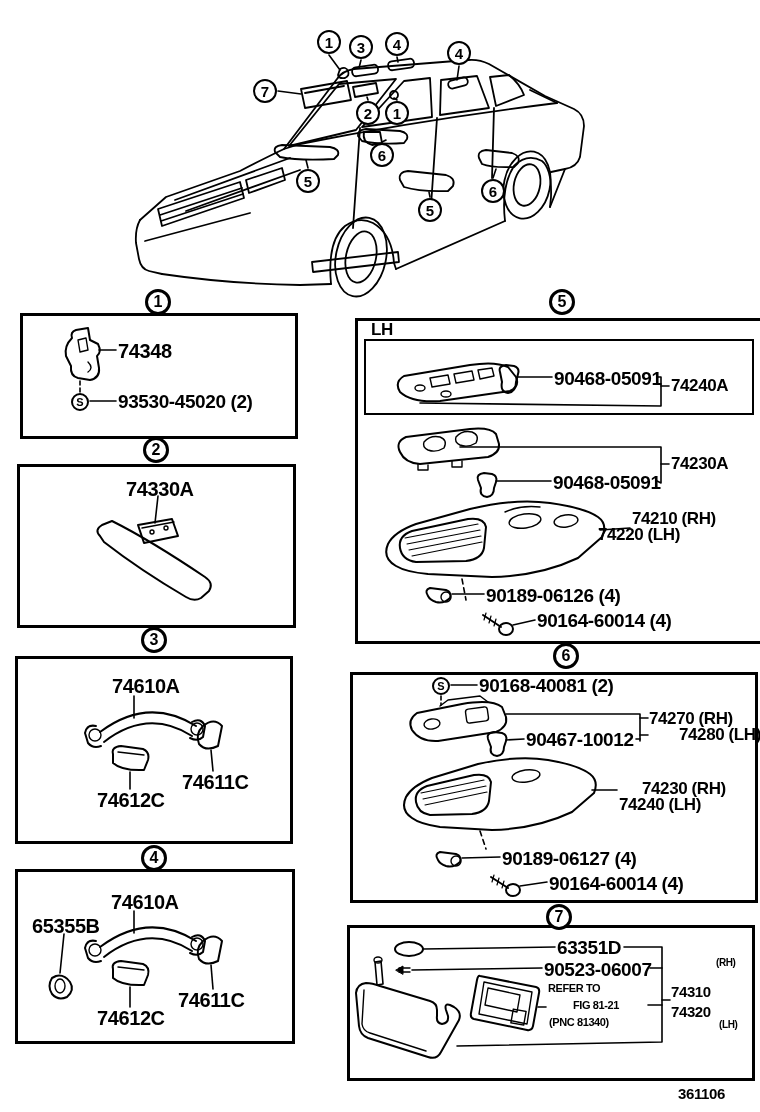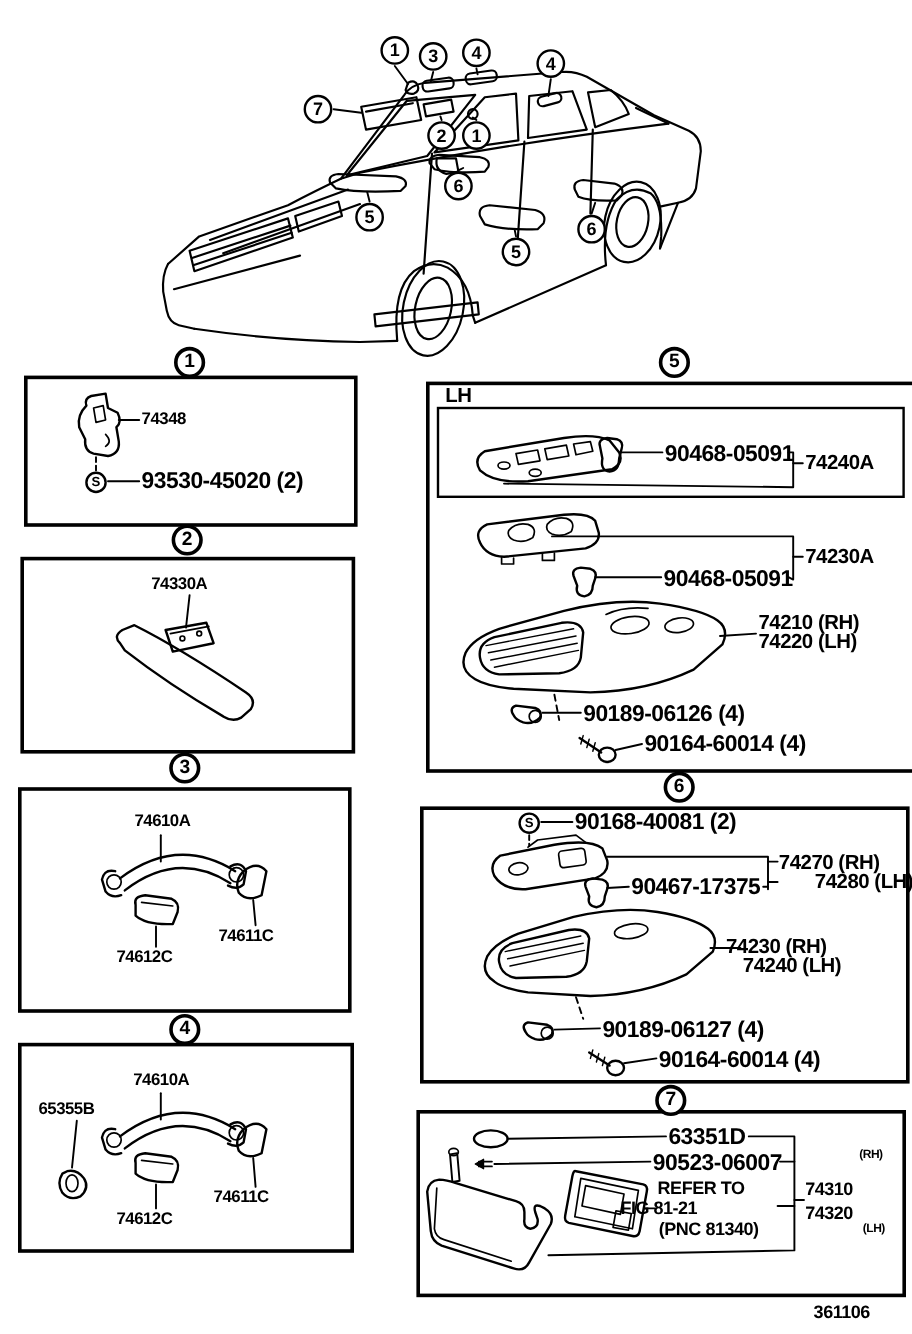--- a/index.html
+++ b/index.html
@@ -9,22 +9,22 @@
   .bx{position:absolute;border:3px solid #000;background:transparent;}
   .bx2{position:absolute;border:2px solid #000;background:transparent;}
   .co{position:absolute;width:26px;height:26px;border:3px solid #000;border-radius:50%;
       display:flex;align-items:center;justify-content:center;font-weight:bold;font-size:16px;
       background:#fff;box-sizing:border-box;}
   .cosm{width:24px;height:24px;font-size:15px;border-width:2.5px;}
   .scir{position:absolute;width:18px;height:18px;border:2px solid #000;border-radius:50%;
       display:flex;align-items:center;justify-content:center;font-weight:bold;font-size:11px;
       background:#fff;box-sizing:border-box;}
   .lbl{position:absolute;font-weight:bold;white-space:nowrap;letter-spacing:-0.4px;line-height:1;}
-  .t19{font-size:15px}.t18{font-size:14px}.t17{font-size:17px}
-  .t16{font-size:19px}.t15{font-size:15px}.t13{font-size:10px}
+  .t19{font-size:15px}.t18{font-size:20px}.t17{font-size:17px}
+  .t16{font-size:19px}.t15{font-size:11px}.t13{font-size:10px}
 </style>
 </head>
 <body>
 
 <div class="page">
 
   <svg class="art" width="760" height="1112" viewBox="0 0 760 1112" fill="none" stroke="#000" stroke-width="2" stroke-linecap="round" stroke-linejoin="round">
 
     <g stroke-width="1.8">
       <path d="M140,220 L166,197 L240,171 Q265,158 284,149 L337,79 Q342,71 354,69 L468,60 Q479,59 489,64 L545,96 L574,109 Q584,114 584,126 L580,157 Q577,167 565,169 L551,172"></path>
@@ -289,37 +289,37 @@
   <div class="lbl t18" style="left:32px;top:916px">65355B</div>
   <div class="lbl t18" style="left:178px;top:990px">74611C</div>
   <div class="lbl t18" style="left:97px;top:1008px">74612C</div>
 
   <div class="lbl t17" style="left:371px;top:321px">LH</div>
   <div class="lbl t16" style="left:554px;top:369px">90468-05091</div>
   <div class="lbl t17" style="left:671px;top:377px">74240A</div>
   <div class="lbl t17" style="left:671px;top:455px">74230A</div>
   <div class="lbl t16" style="left:553px;top:473px">90468-05091</div>
   <div class="lbl t17" style="left:632px;top:510px">74210 (RH)</div>
-  <div class="lbl t17" style="left:632px;top:526px">74220 (LH)</div>
+  <div class="lbl t17" style="left:598px;top:526px">74220 (LH)</div>
   <div class="lbl t16" style="left:486px;top:586px">90189-06126 (4)</div>
   <div class="lbl t16" style="left:537px;top:611px">90164-60014 (4)</div>
 
   <div class="lbl t16" style="left:479px;top:676px">90168-40081 (2)</div>
   <div class="lbl t17" style="left:649px;top:710px">74270 (RH)</div>
   <div class="lbl t17" style="left:679px;top:726px">74280 (LH)</div>
-  <div class="lbl t16" style="left:526px;top:730px">90467-17375</div>
-  <div class="lbl t17" style="left:605px;top:780px">74230 (RH)</div>
+  <div class="lbl t16" style="left:526px;top:730px">90467-10012</div>
+  <div class="lbl t17" style="left:642px;top:780px">74230 (RH)</div>
   <div class="lbl t17" style="left:619px;top:796px">74240 (LH)</div>
   <div class="lbl t16" style="left:502px;top:849px">90189-06127 (4)</div>
   <div class="lbl t16" style="left:549px;top:874px">90164-60014 (4)</div>
 
   <div class="lbl t16" style="left:557px;top:938px">63351D</div>
   <div class="lbl t16" style="left:544px;top:960px">90523-06007</div>
   <div class="lbl t13" style="left:716px;top:958px">(RH)</div>
   <div class="lbl t15" style="left:548px;top:983px">REFER TO</div>
-  <div class="lbl t15" style="left:517px;top:1000px">FIG 81-21</div>
+  <div class="lbl t15" style="left:573px;top:1000px">FIG 81-21</div>
   <div class="lbl t15" style="left:549px;top:1017px">(PNC 81340)</div>
   <div class="lbl t19" style="left:671px;top:984px">74310</div>
   <div class="lbl t19" style="left:671px;top:1004px">74320</div>
   <div class="lbl t13" style="left:719px;top:1020px">(LH)</div>
 
   <div class="lbl t19" style="left:678px;top:1086px">361106</div>
 </div>
 
 </body></html>

